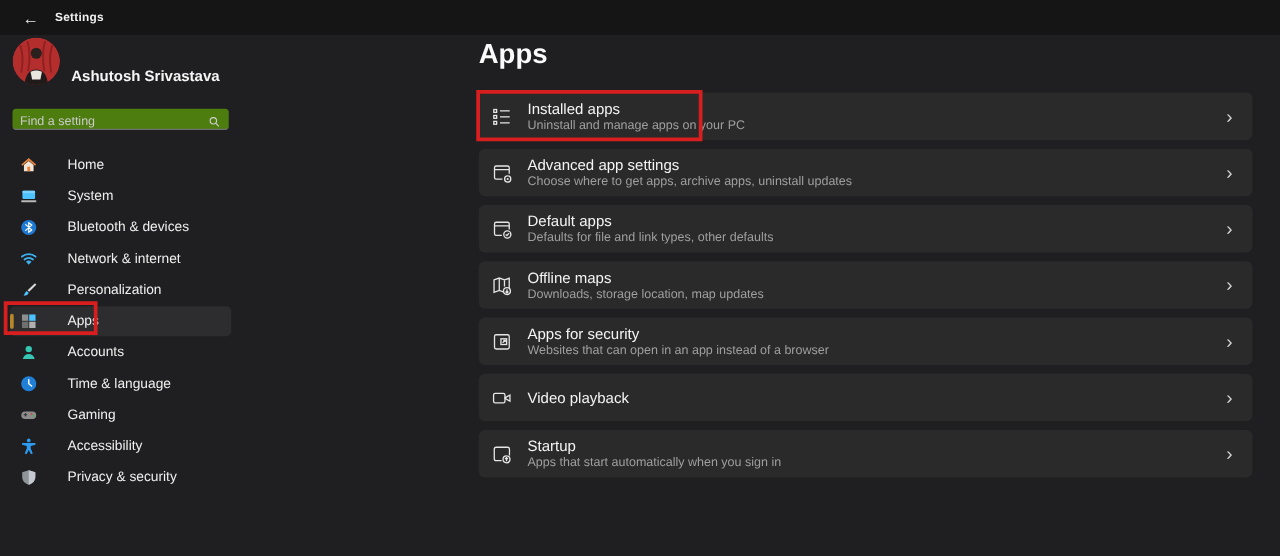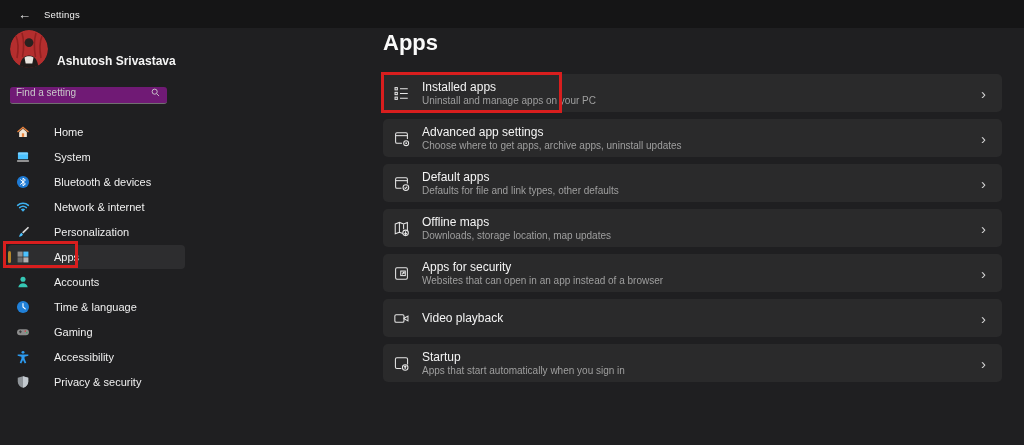--- a/index.html
+++ b/index.html
@@ -5,32 +5,32 @@
   html,body{margin:0;padding:0}
   body{
     width:1024px;height:445px;position:relative;overflow:hidden;
     background:#1f1f21;color:#fff;
     font-family:"Liberation Sans",sans-serif;
   }
   
   .titlebar{position:absolute;left:0;top:0;width:1024px;height:28px;background:#151516;
     display:flex;align-items:center;gap:13px;padding-left:18px;box-sizing:border-box}
   .back{font-size:13px;color:#e8e8e8;cursor:default}
-  .wtitle{font-size:9.5px;font-weight:400;color:#f1f1f1;letter-spacing:.2px}
+  .wtitle{font-size:9.5px;font-weight:700;color:#f1f1f1;letter-spacing:.2px}
 
   
   .profile{position:absolute;left:10px;top:30px;display:flex;align-items:flex-end;gap:9px}
   .avatar{width:38px;height:38px;border-radius:50%;overflow:hidden;flex:0 0 auto}
   .avatar svg{display:block;width:38px;height:38px}
   .pname{font-size:12px;font-weight:700;color:#f5f5f5}
 
   
-  .searchbox{position:absolute;left:10px;top:87px;width:157px;height:17px;
-    background:#701a75;border-radius:3px;border-bottom:1px solid #707070;
-    display:flex;align-items:flex-start;box-sizing:border-box;padding:0 6px}
+  .searchbox{position:absolute;left:10px;top:87px;width:173px;height:17px;
+    background:#4d7c0f;border-radius:3px;border-bottom:1px solid #707070;
+    display:flex;align-items:flex-end;box-sizing:border-box;padding:0 6px}
   .searchbox input{flex:1;min-width:0;background:transparent;border:none;outline:none;
     color:#e4e4e4;font-size:10px;font-family:inherit;padding:0}
   .searchbox input::placeholder{color:#c9c9c9}
   .searchicon svg{width:11px;height:11px;display:block}
 
   
   #nav{position:absolute;left:8px;top:120px;width:177px}
   .nav-item{height:24px;margin-bottom:1px;display:flex;align-items:center;
     border-radius:4px;position:relative;padding-left:8px;cursor:default}
   .nav-item.selected{background:#2d2d2f}

